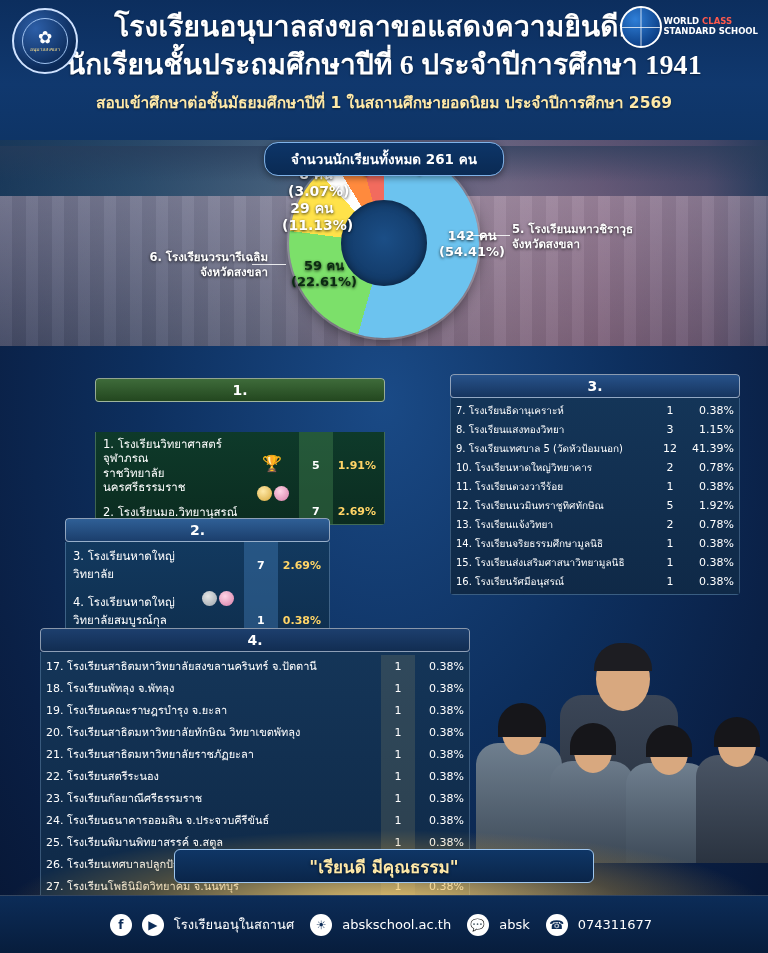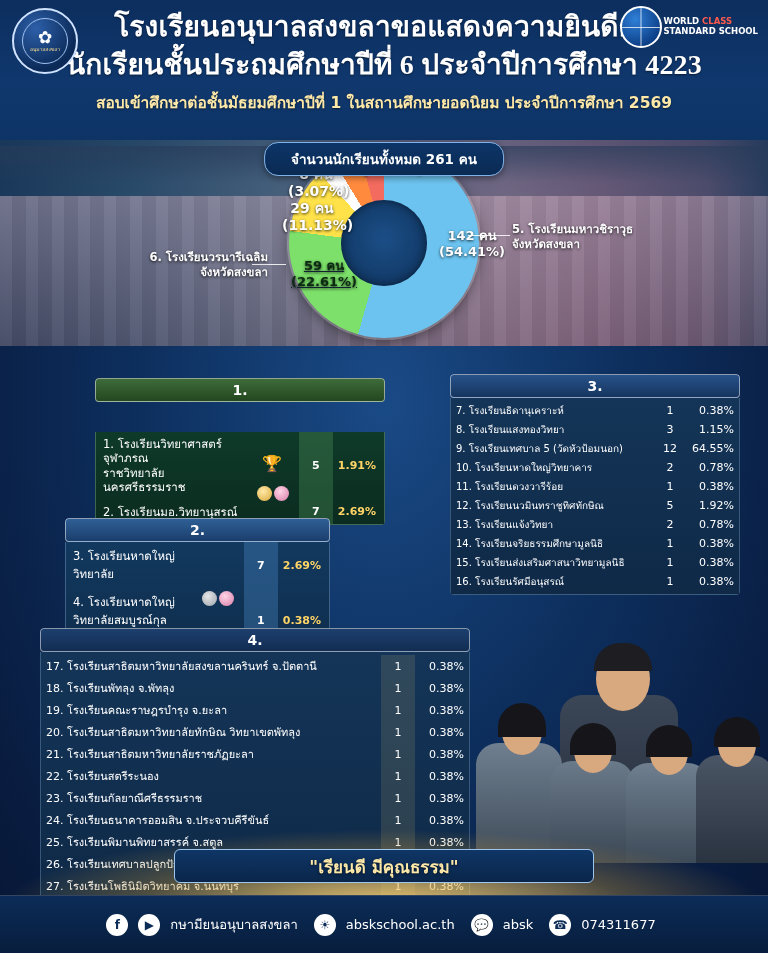--- a/index.html
+++ b/index.html
@@ -249,21 +249,21 @@
 
   <div class="header">
     <div class="logo-left">
       <div class="ring">
         <div class="lotus">✿</div>
         <div class="txt">อนุบาลสงขลา</div>
       </div>
     </div>
 
     <div class="hdr-line1">โรงเรียนอนุบาลสงขลาขอแสดงความยินดีกับ</div>
-    <div class="hdr-line2">นักเรียนชั้นประถมศึกษาปีที่ 6 ประจำปีการศึกษา 4223</div>
+    <div class="hdr-line2">นักเรียนชั้นประถมศึกษาปีที่ 6 ประจำปีการศึกษา 1941</div>
     <div class="hdr-line3">สอบเข้าศึกษาต่อชั้นมัธยมศึกษาปีที่ 1 ในสถานศึกษายอดนิยม ประจำปีการศึกษา 2569</div>
 
     <div class="logo-right">
       <div class="globe"></div>
       <div class="wcs">
         <div><span>WORLD</span> <span class="red">CLASS</span></div>
         <div><span>STANDARD</span> <span>SCHOOL</span></div>
       </div>
     </div>
   </div>
@@ -278,21 +278,21 @@
       <div class="donut">
         <div class="hole"></div>
       </div>
     </div>
 
     <div class="lbl big" style="left:432px; top:88px; width:80px;">
       <div>142 คน</div>
       <div class="pct">(54.41%)</div>
     </div>
 
-    <div class="lbl big" style="left:288px; top:118px; width:72px; color:#123;text-decoration:underline;">
+    <div class="lbl big" style="left:288px; top:118px; width:72px; color:#123;">
       <div style="color:#0b2a12;">59 คน</div>
       <div class="pct" style="color:#0b2a12;">(22.61%)</div>
     </div>
 
     <div class="lbl sm" style="left:282px; top:60px; width:60px;">
       <div>29 คน</div>
       <div class="pct">(11.13%)</div>
     </div>
 
     <div class="lbl sm" style="left:288px; top:26px; width:56px;">
@@ -384,21 +384,21 @@
               <td class="pc">0.38%</td>
             </tr>
         <tr>
               <td class="nm">8. โรงเรียนแสงทองวิทยา</td>
               <td class="num">3</td>
               <td class="pc">1.15%</td>
             </tr>
         <tr>
               <td class="nm">9. โรงเรียนเทศบาล 5 (วัดหัวป้อมนอก)</td>
               <td class="num">12</td>
-              <td class="pc">64.55%</td>
+              <td class="pc">41.39%</td>
             </tr>
         <tr>
               <td class="nm">10. โรงเรียนหาดใหญ่วิทยาคาร</td>
               <td class="num">2</td>
               <td class="pc">0.78%</td>
             </tr>
         <tr>
               <td class="nm">11. โรงเรียนดวงวารีร้อย</td>
               <td class="num">1</td>
               <td class="pc">0.38%</td>
@@ -520,21 +520,21 @@
     <div style="position:absolute; left:246px; top:94px; width:46px; height:30px; background:#16161a; border-radius:24px 24px 0 0;"></div>
   </div>
 
   <div class="gold-swoosh"></div>
 
   <div class="motto">"เรียนดี มีคุณธรรม"</div>
 
   <div class="footer">
     <span class="f-ico">f</span>
     <span class="f-ico">▶</span>
-    <span class="f-txt">กษามียนอนุบาลสงขลา</span>
+    <span class="f-txt">โรงเรียนอนุในสถานศ</span>
     <span class="f-ico">☀</span>
     <span class="f-txt">abskschool.ac.th</span>
     <span class="f-ico">💬</span>
     <span class="f-txt">absk</span>
     <span class="f-ico">☎</span>
     <span class="f-txt">074311677</span>
   </div>
 
 </div>
 

